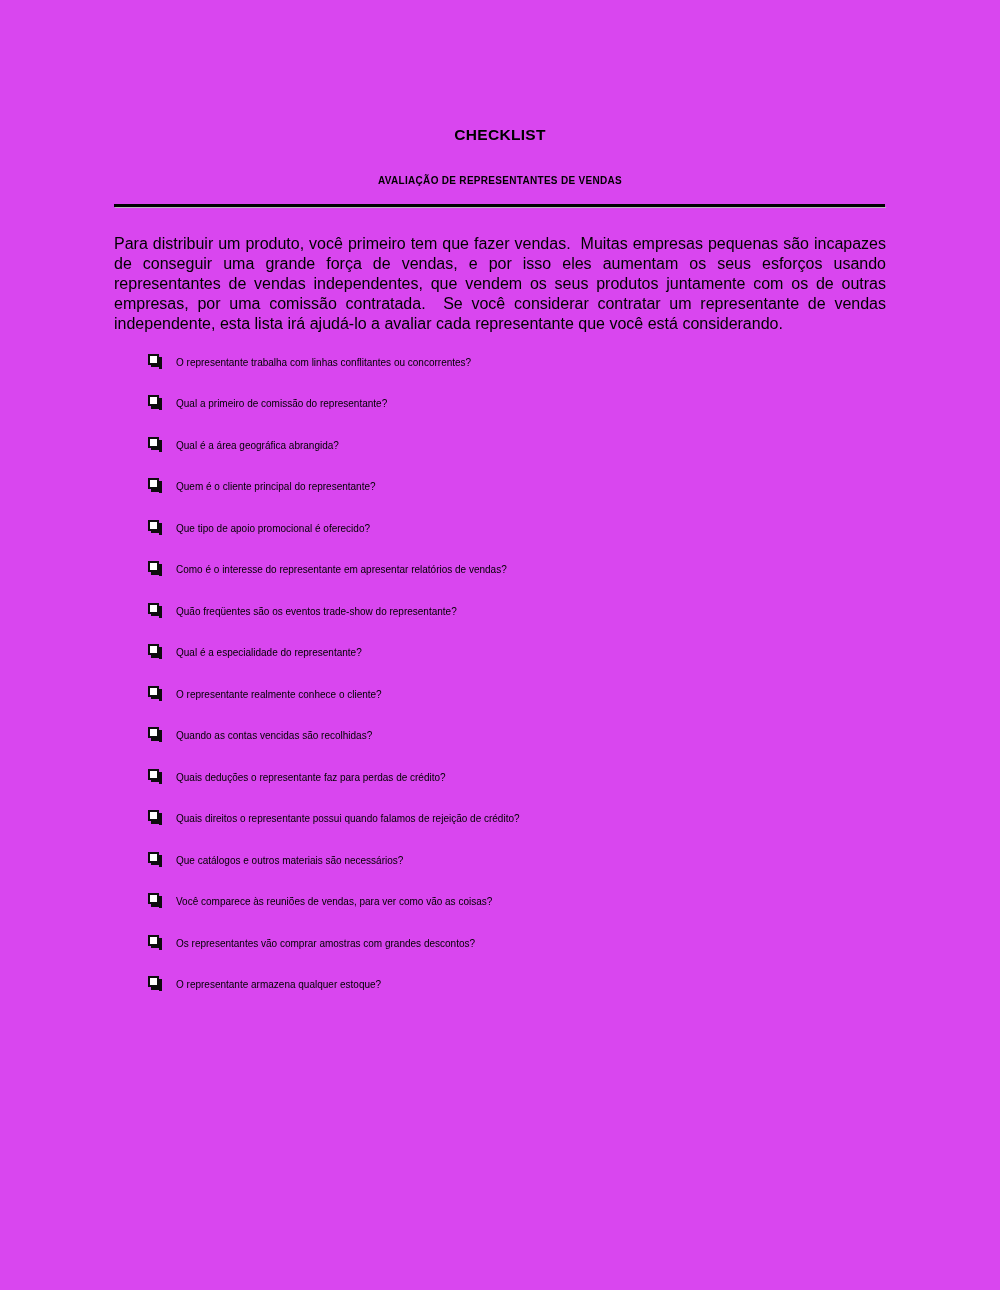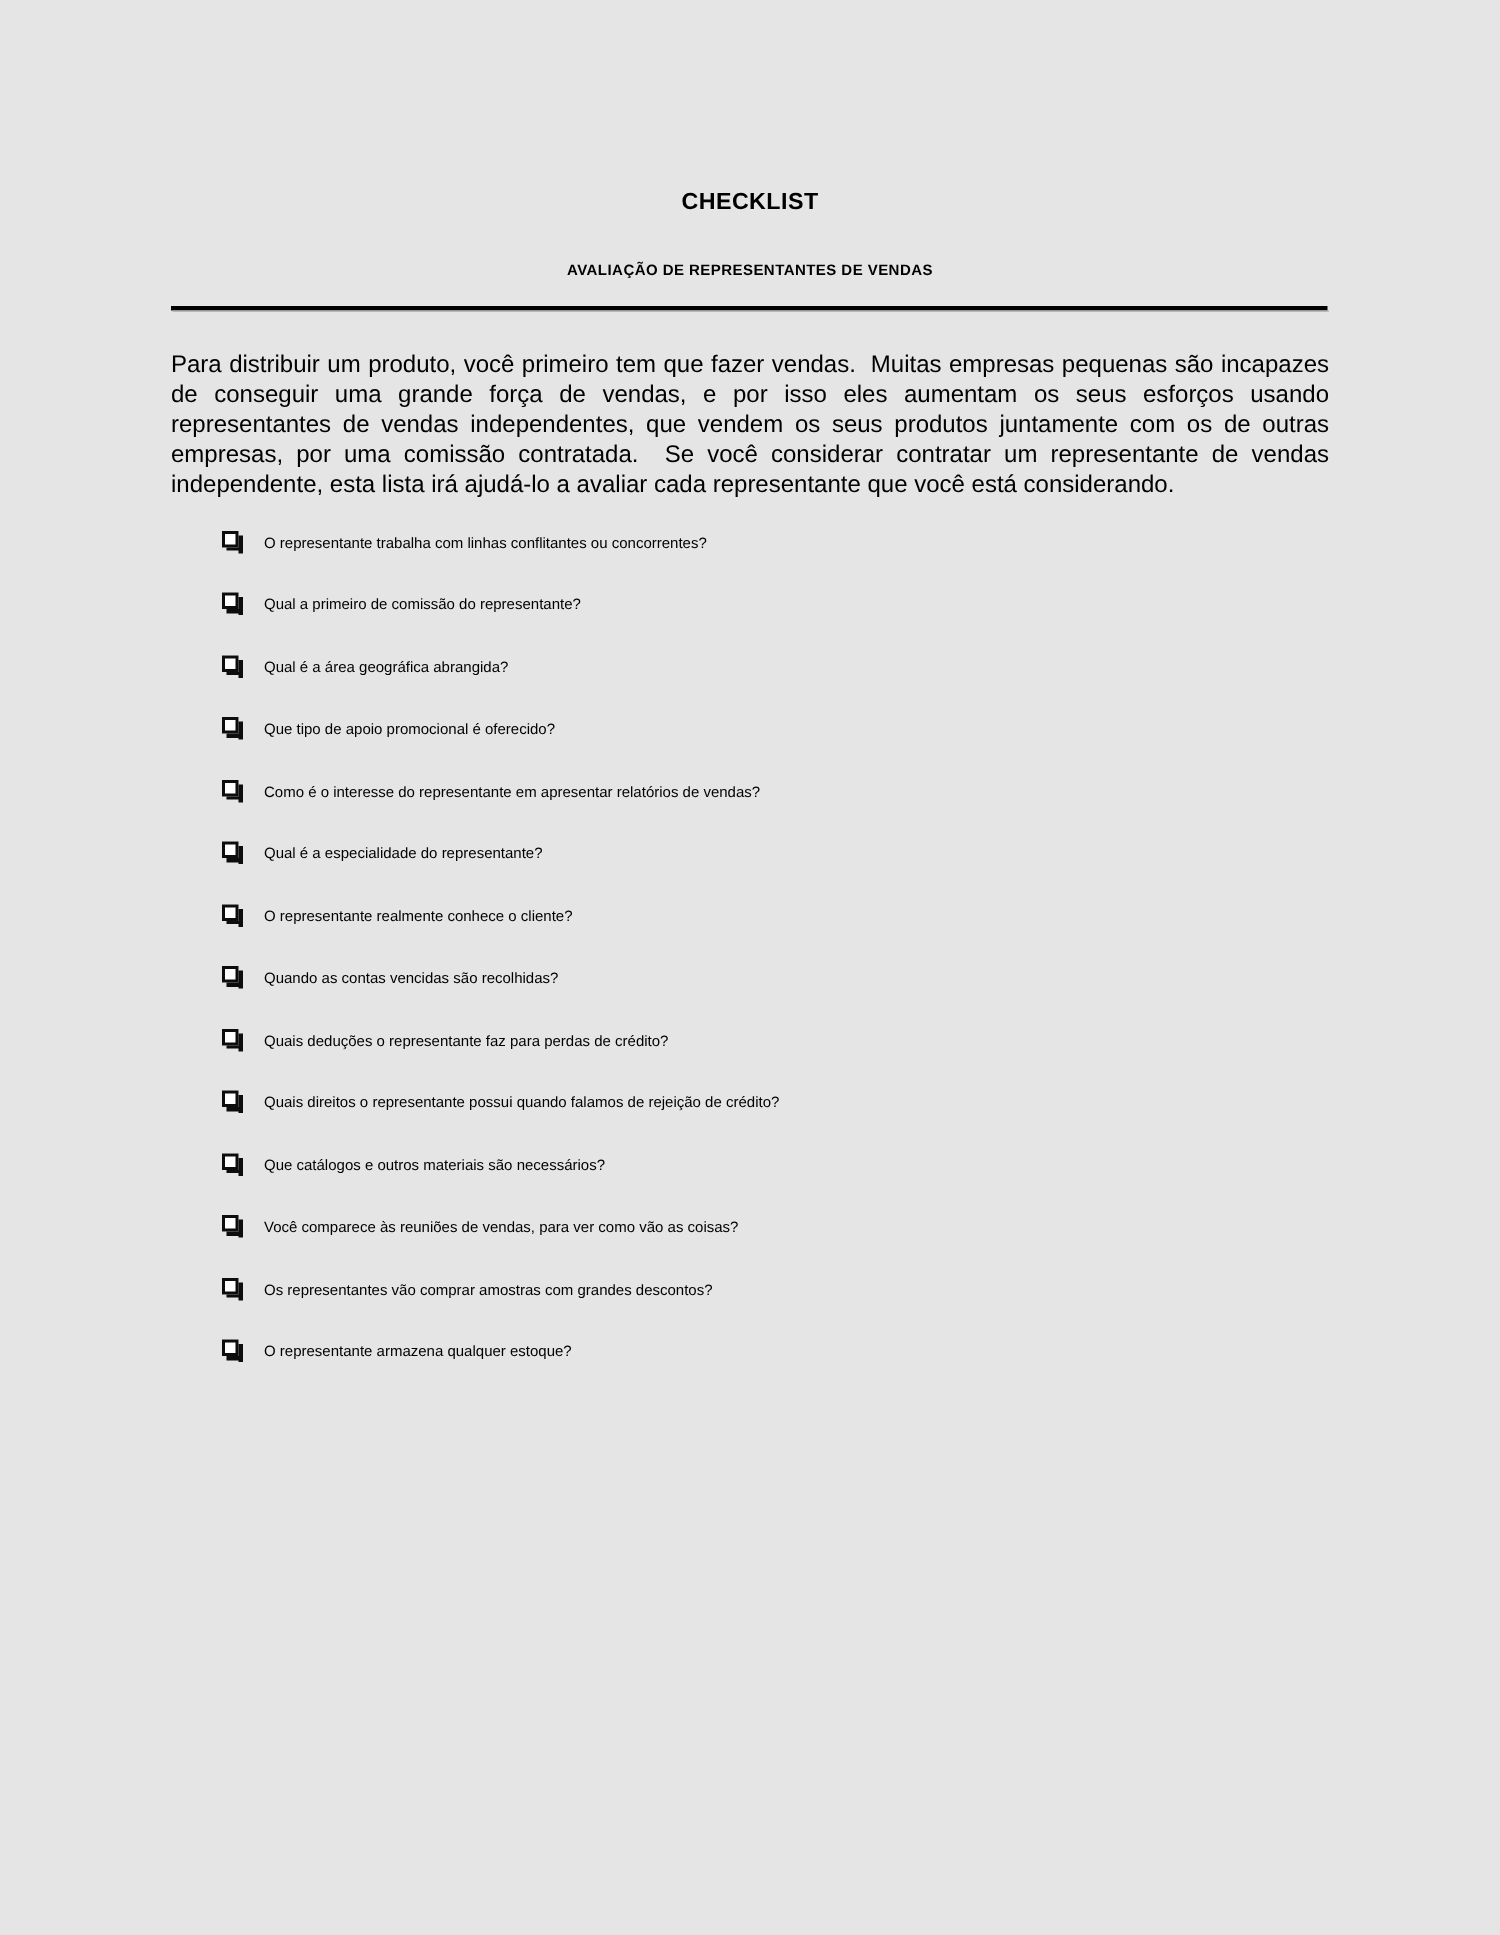--- a/index.html
+++ b/index.html
@@ -13,21 +13,21 @@
     height: 1290px;
     font-family: "Liberation Sans", sans-serif;
     color: #000000;
     -webkit-font-smoothing: antialiased;
   }
 
   .page {
     position: relative;
     width: 1000px;
     height: 1290px;
-    background: #e5e5e5;
+    background: #d946ef;
     box-sizing: border-box;
     overflow: hidden;
   }
 
   .doc-body {
     position: absolute;
     left: 114px;
     top: 0;
     width: 772px;
   }
@@ -185,29 +185,45 @@
             <span class="shadow-bottom"></span>
           </span>
           <span class="item-text">Qual é a área geográfica abrangida?</span>
         </li>
         <li class="check-item">
           <span class="checkbox-icon">
             <span class="box"></span>
             <span class="shadow-right"></span>
             <span class="shadow-bottom"></span>
           </span>
+          <span class="item-text">Quem é o cliente principal do representante?</span>
+        </li>
+        <li class="check-item">
+          <span class="checkbox-icon">
+            <span class="box"></span>
+            <span class="shadow-right"></span>
+            <span class="shadow-bottom"></span>
+          </span>
           <span class="item-text">Que tipo de apoio promocional é oferecido?</span>
         </li>
         <li class="check-item">
           <span class="checkbox-icon">
             <span class="box"></span>
             <span class="shadow-right"></span>
             <span class="shadow-bottom"></span>
           </span>
           <span class="item-text">Como é o interesse do representante em apresentar relatórios de vendas?</span>
+        </li>
+        <li class="check-item">
+          <span class="checkbox-icon">
+            <span class="box"></span>
+            <span class="shadow-right"></span>
+            <span class="shadow-bottom"></span>
+          </span>
+          <span class="item-text">Quão freqüentes são os eventos trade-show do representante?</span>
         </li>
         <li class="check-item">
           <span class="checkbox-icon">
             <span class="box"></span>
             <span class="shadow-right"></span>
             <span class="shadow-bottom"></span>
           </span>
           <span class="item-text">Qual é a especialidade do representante?</span>
         </li>
         <li class="check-item">

